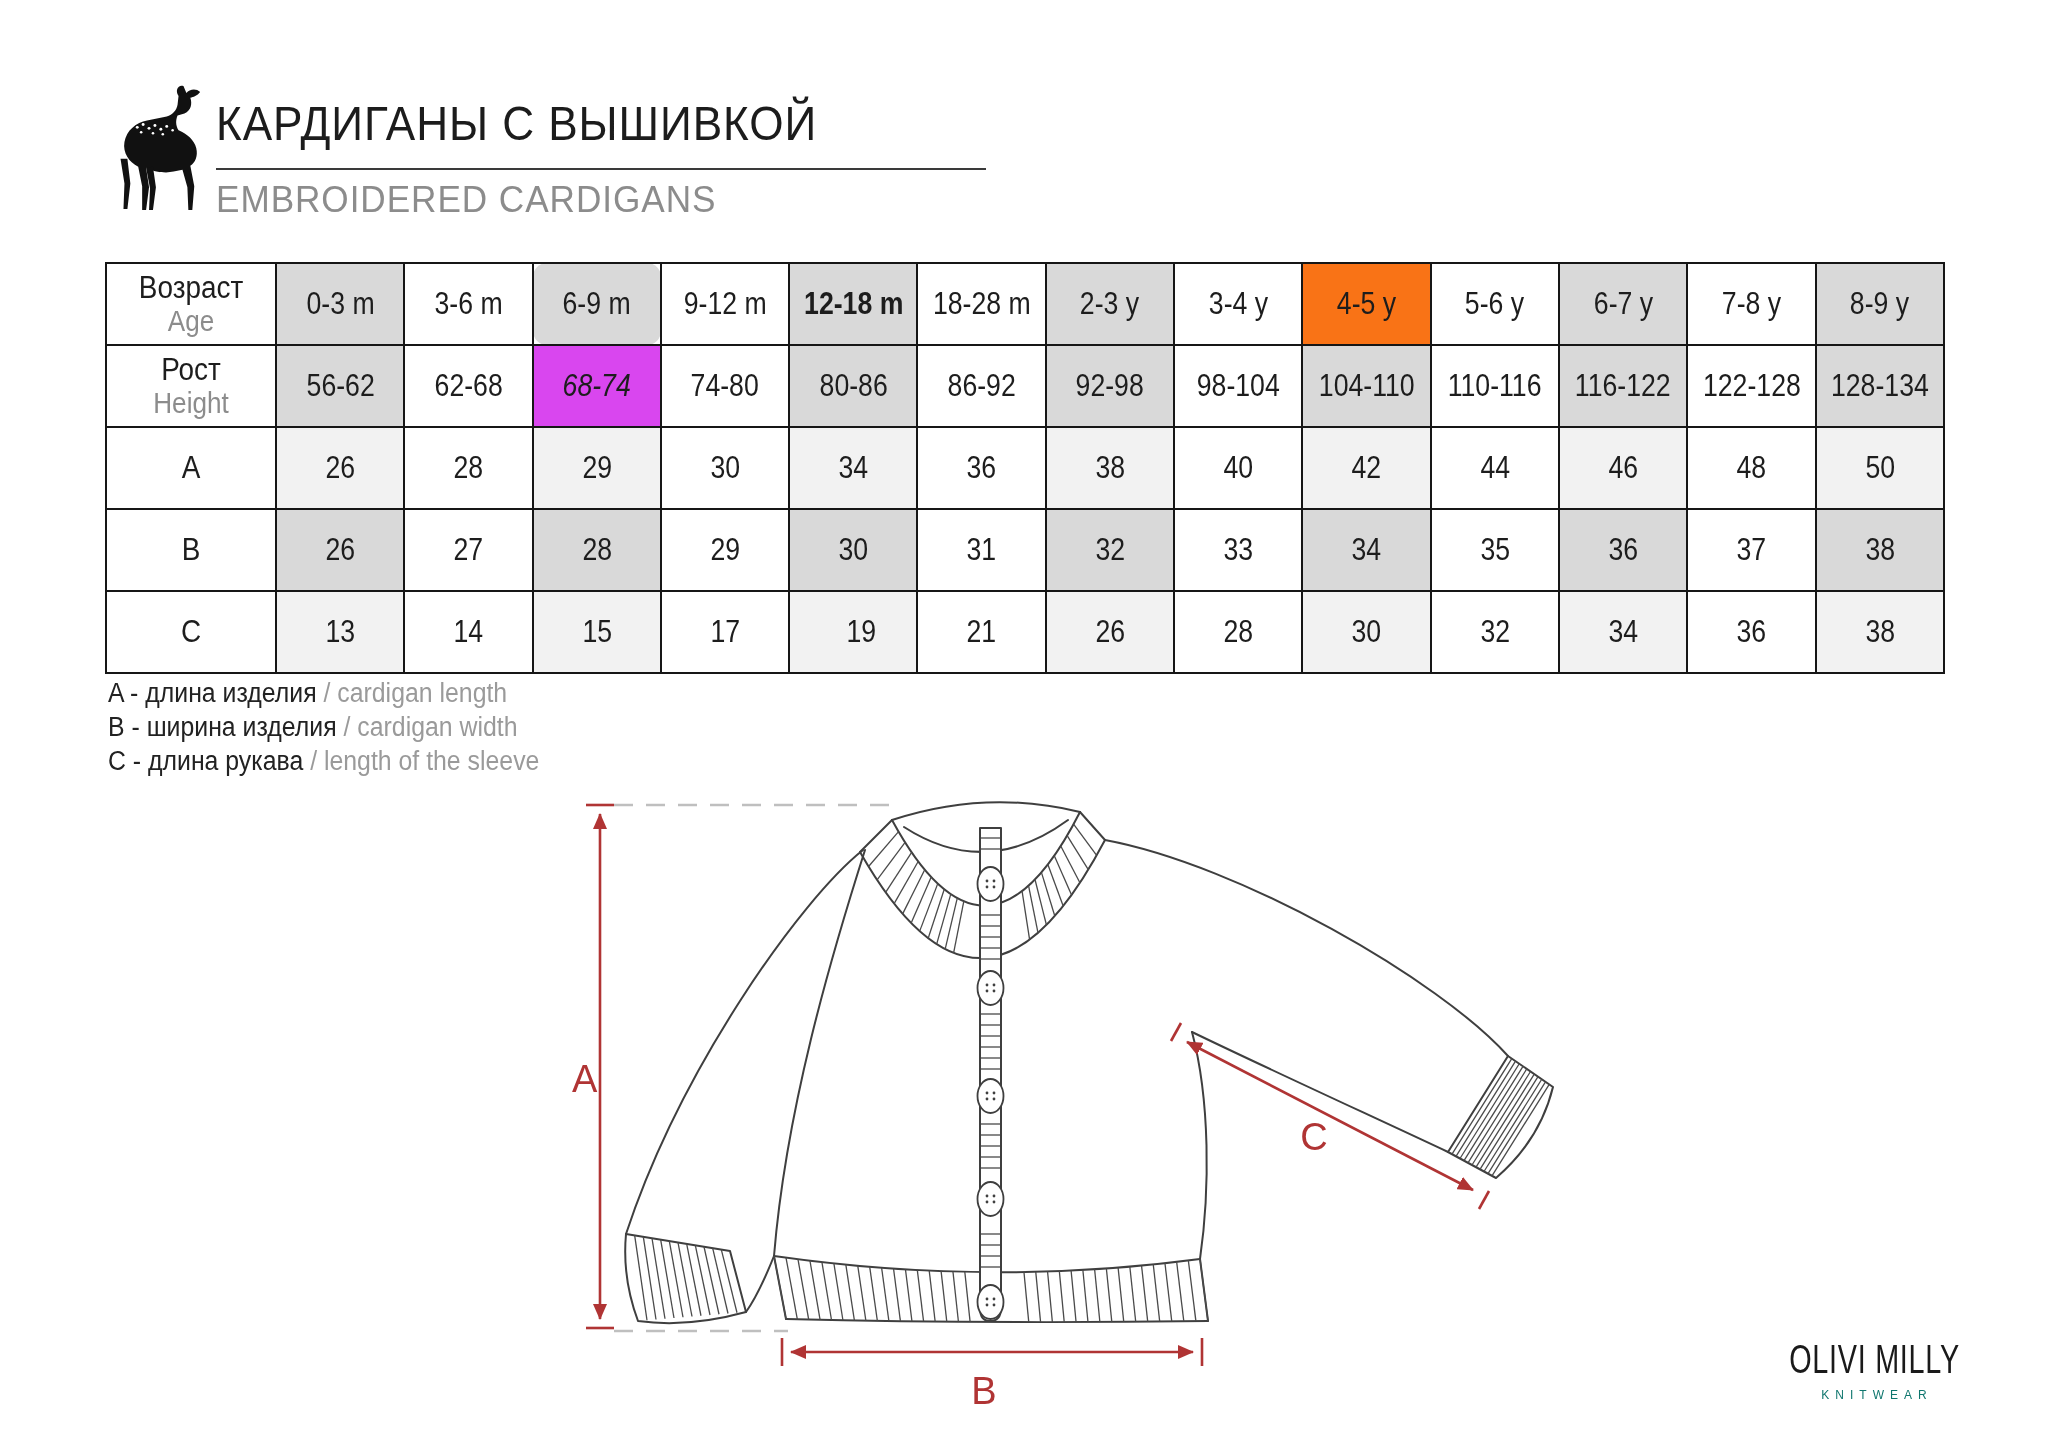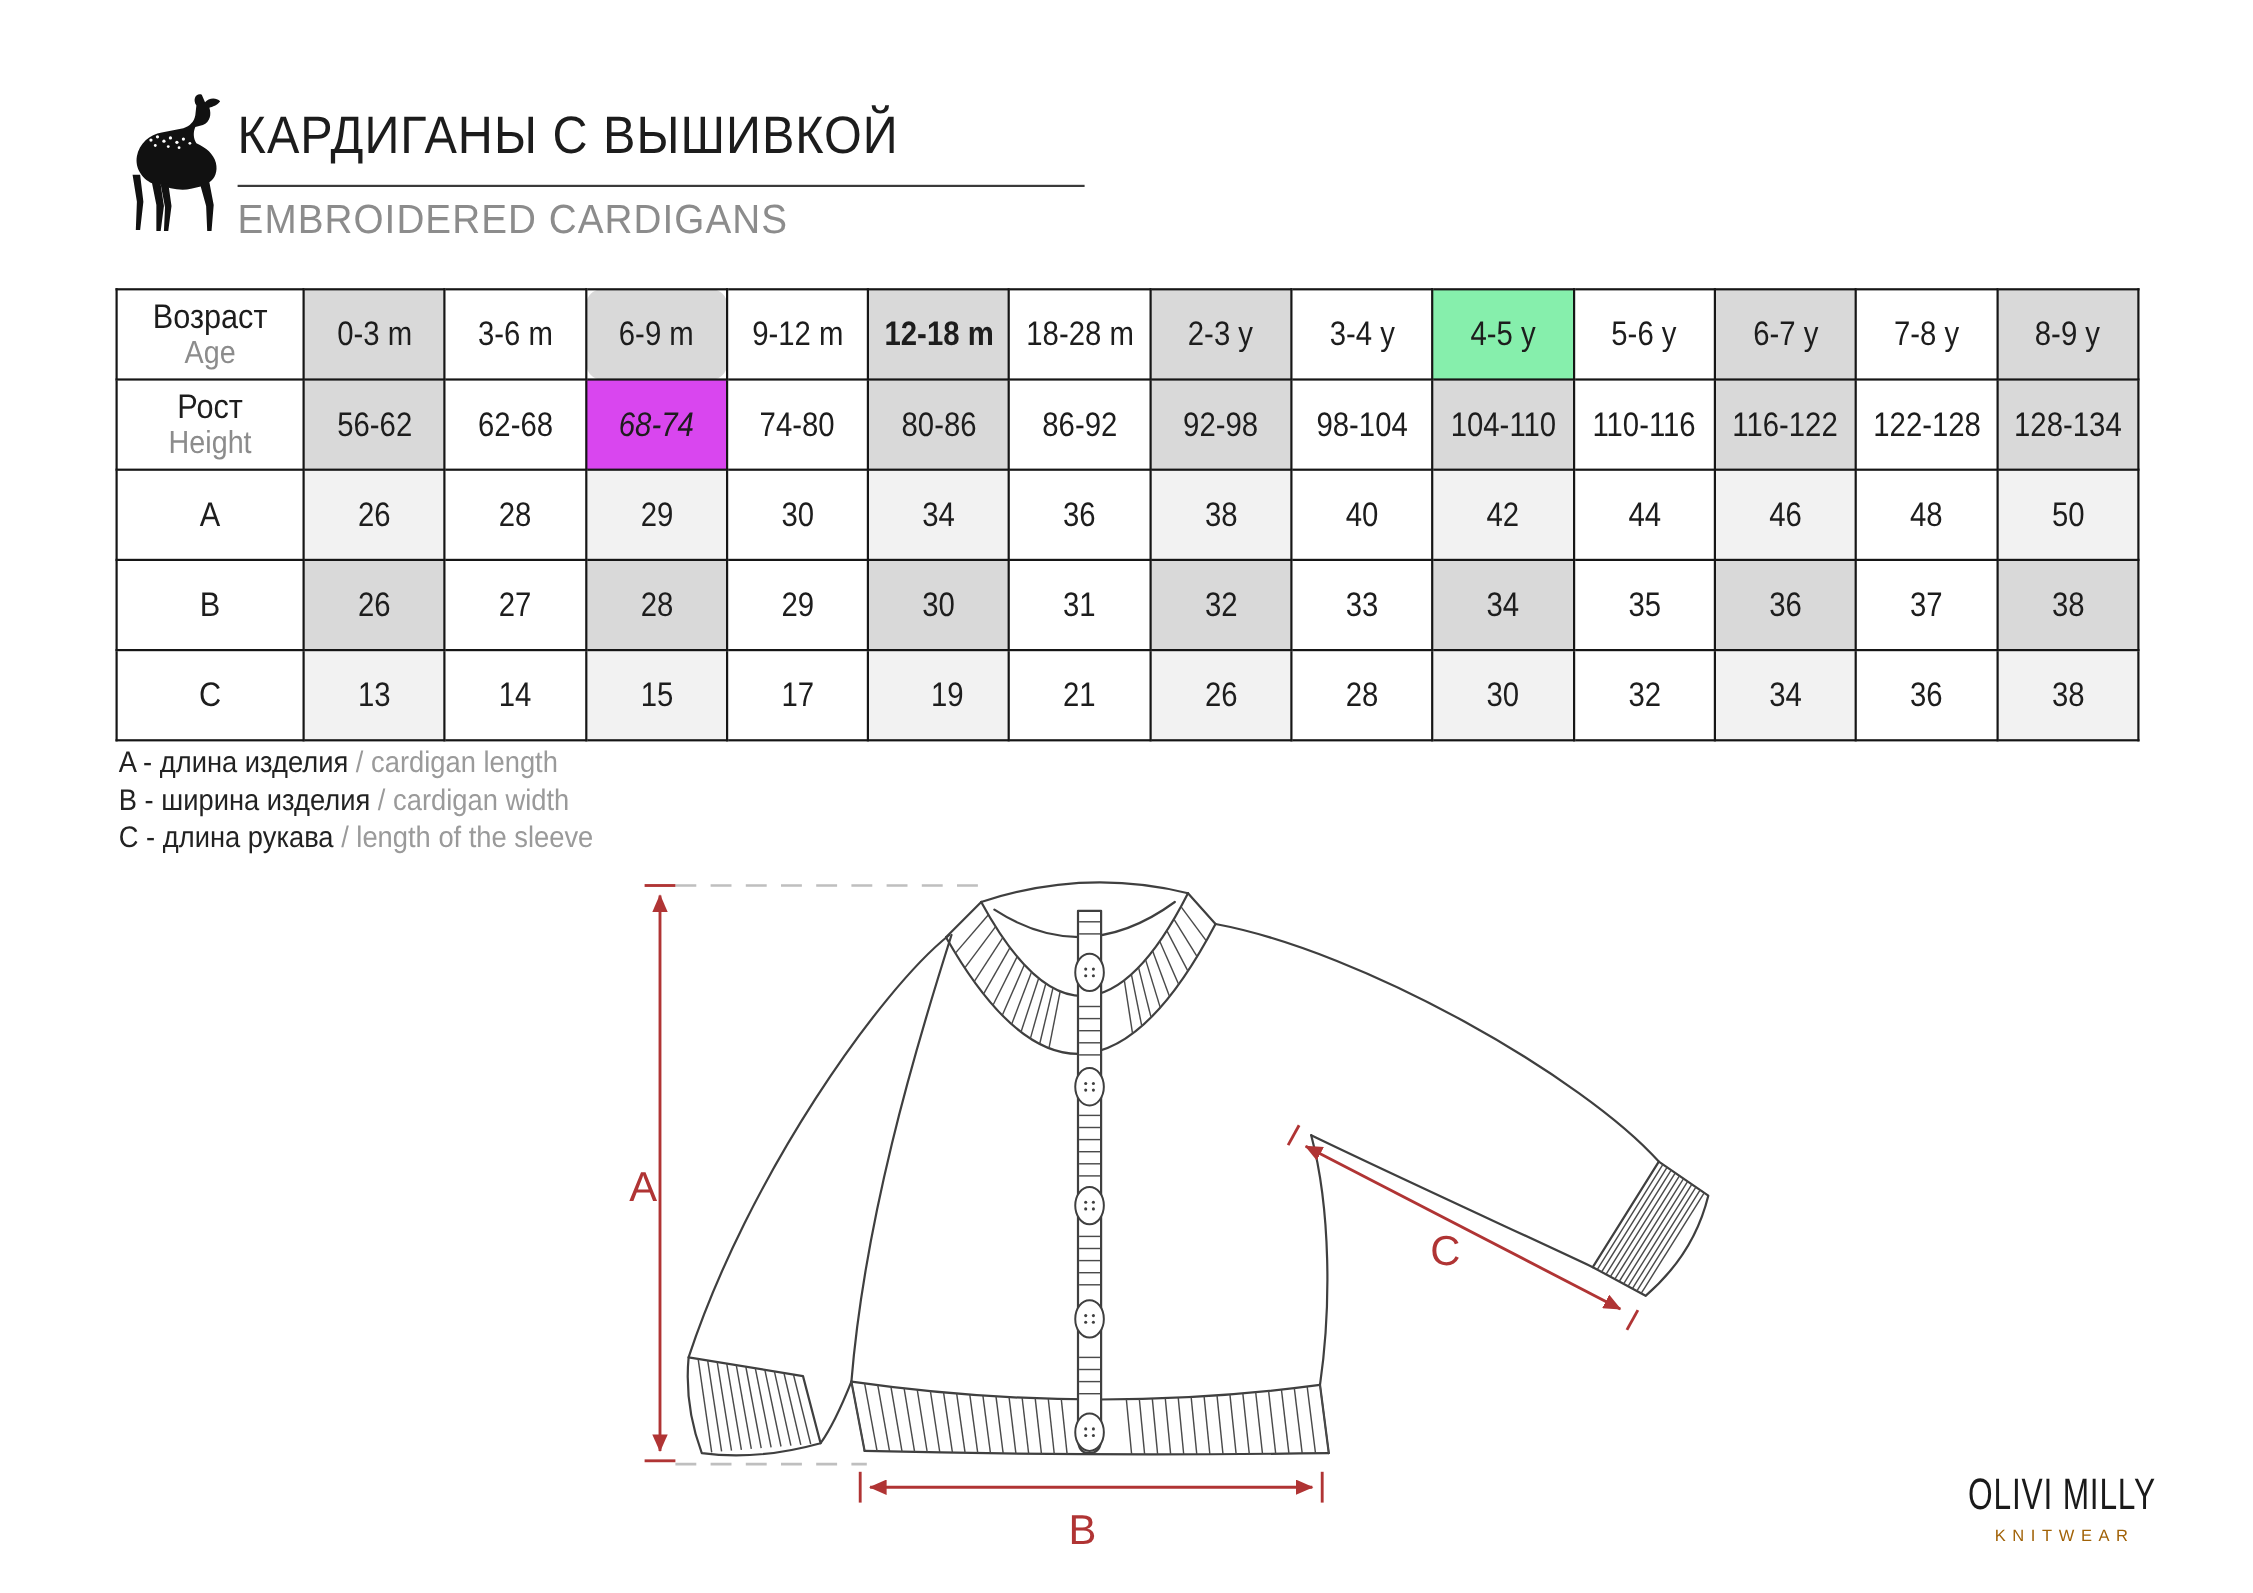--- a/index.html
+++ b/index.html
@@ -40,21 +40,21 @@
   #diagram .dim{stroke:#b03434;stroke-width:2.6;fill:none;}
   #diagram .dimlbl{fill:#b03434;font-size:38px;font-family:"Liberation Sans",sans-serif;}
   #diagram .btn{fill:#fff;stroke:#3f3f3f;stroke-width:1.8;}
   #diagram .dot{fill:#3f3f3f;}
 
   
   #brand{position:absolute;left:1756px;top:1336px;width:236px;text-align:center;}
   #brand-row{display:flex;align-items:center;justify-content:center;gap:5px;}
   #brand-name{font-size:40px;color:#1a1a1a;letter-spacing:1px;white-space:nowrap;
               transform:scaleX(.72);transform-origin:center;}
-  #brand-sub{font-size:15px;color:#a16207;letter-spacing:6px;margin-top:6px;padding-left:6px;}
+  #brand-sub{font-size:12px;color:#0f766e;letter-spacing:6px;margin-top:6px;padding-left:6px;}
 </style>
 </head>
 <body>
 
 <div id="page">
 
   <svg id="deer" viewBox="0 0 120 132">
     <g fill="#111">
       <path d="M88,12 C84,6 88,0 93,2 L96,9 C99,5 106,4 110,8 C107,12 103,13 100,14
                C102,20 101,27 94,30 L87,32 C85,37 85,42 88,47 C97,51 104,57 106,65
@@ -92,21 +92,21 @@
             <div class="lblsub">Age</div>
           </td>
           <td style="background: rgb(217, 217, 217);"><span class="cond">0-3 m</span></td>
           <td><span class="cond">3-6 m</span></td>
           <td style="background: rgb(217, 217, 217); border-radius: 14px;"><span class="cond">6-9 m</span></td>
           <td><span class="cond">9-12 m</span></td>
           <td style="background: rgb(217, 217, 217); font-weight: bold;"><span class="cond">12-18 m</span></td>
           <td><span class="cond">18-28 m</span></td>
           <td style="background: rgb(217, 217, 217);"><span class="cond">2-3 y</span></td>
           <td><span class="cond">3-4 y</span></td>
-          <td style="background: #86efac;"><span class="cond">4-5 y</span></td>
+          <td style="background: #f97316;"><span class="cond">4-5 y</span></td>
           <td><span class="cond">5-6 y</span></td>
           <td style="background: rgb(217, 217, 217);"><span class="cond">6-7 y</span></td>
           <td><span class="cond">7-8 y</span></td>
           <td style="background: rgb(217, 217, 217);"><span class="cond">8-9 y</span></td>
         </tr>
         <tr>
           <td class="lbl">
             <div class="lblmain">Рост</div>
             <div class="lblsub">Height</div>
           </td>

